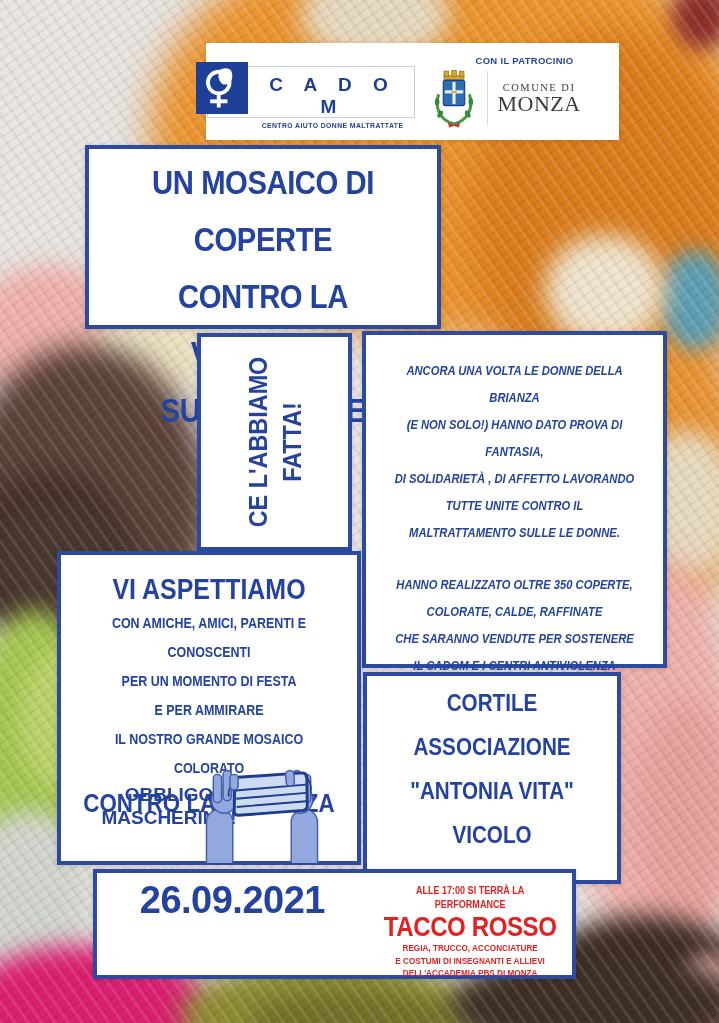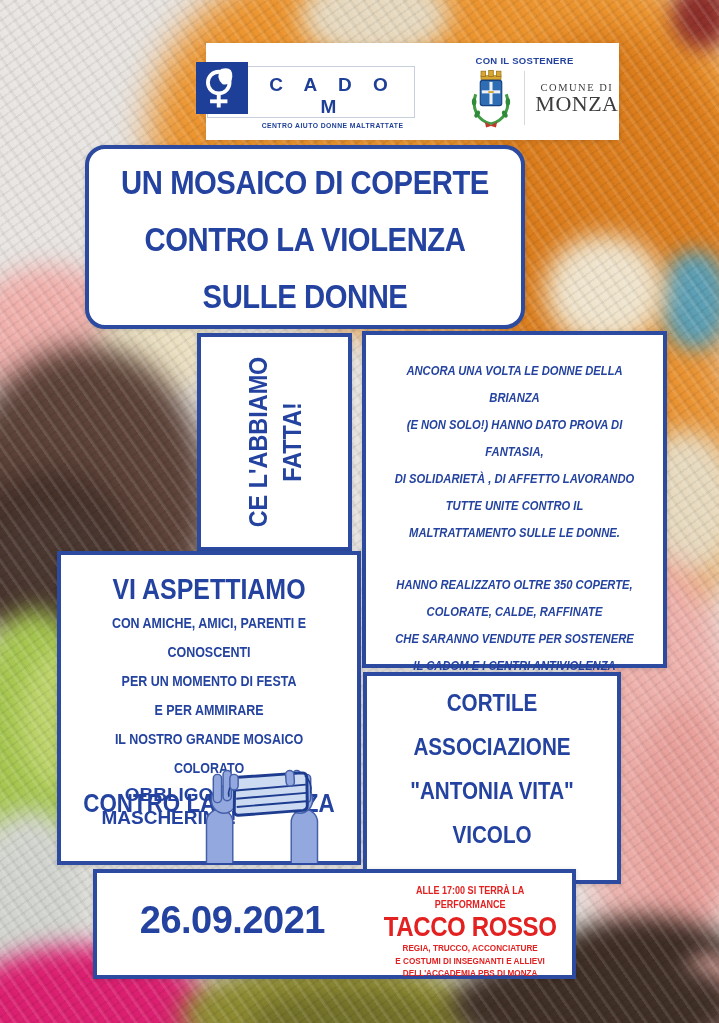--- a/index.html
+++ b/index.html
@@ -34,27 +34,27 @@
 
   
   .logo-box { left:206px; top:43px; width:413px; height:97px; display:flex; align-items:center; justify-content:center; }
   .cadom-unit { position:relative; width:206px; height:50px; border:1px solid #c8cedb; margin-right:16px; flex:none; }
   .cadom-sq { position:absolute; left:-12px; top:-5px; width:52px; height:52px; }
   .cadom-txt { margin-left:44px; text-align:center; }
   .cadom-word { font-size:19px; font-weight:bold; letter-spacing:8px; color:#1d3f97; margin-top:7px; }
   .cadom-sub  { font-size:6.8px; font-weight:bold; letter-spacing:.45px; color:#1d3f97; margin-top:4px; }
   .patro-unit { width:188px; flex:none; text-align:center; }
   .patro-label{ font-size:9.5px; font-weight:bold; color:#2443a0; letter-spacing:.3px; margin-bottom:2px; }
-  .patro-row  { display:flex; align-items:center; justify-content:flex-end; }
+  .patro-row  { display:flex; align-items:center; justify-content:flex-start; }
   .vline { width:1px; height:54px; background:#d9d9d9; margin:0 10px; }
   .muni-small { font-family:"Liberation Serif","DejaVu Serif",serif; font-size:10.5px; letter-spacing:1.5px; color:#3c3c3c; }
   .muni-big   { font-family:"Liberation Serif","DejaVu Serif",serif; font-size:22px; letter-spacing:.5px; color:#3c3c3c; line-height:21px; }
 
   
-  .title-box { left:85px; top:145px; width:440px; height:184px;border-radius:20px; }
+  .title-box { left:85px; top:145px; width:356px; height:184px; }
   .title-line { font-size:34px; line-height:57px; font-weight:bold; letter-spacing:-.5px; }
   .title-wrap { padding-top:5px; }
 
   
   .vert-box { left:197px; top:333px; width:155px; height:218px; overflow:hidden; }
   .vert-inner {
     position:absolute; top:50%; left:50%; width:200px;
     transform:translate(-50%,-50%) rotate(-90deg) scaleX(.9);
     text-align:center;
   }
@@ -77,21 +77,21 @@
   .mask-rule div { font-size:19px; line-height:23px; font-weight:bold; }
   .mask-svg { position:absolute; right:12px; bottom:-2px; }
 
   
   .venue-box { left:363px; top:672px; width:258px; height:212px; }
   .venue-line { font-size:24px; line-height:44px; font-weight:bold; }
   .venue-wrap { padding-top:5px; }
 
   
   .bottom-box { left:93px; top:869px; width:483px; height:110px; display:flex; }
-  .sched-col { width:57%; padding-top:24px; }
+  .sched-col { width:57%; padding-top:4px; }
   .sched-date { font-size:38px; line-height:46px; font-weight:bold; letter-spacing:-.5px; }
   .sched-hours{ font-size:23px; line-height:30px; font-weight:bold; }
   .perf-col { width:43%; padding-top:10px; }
   .perf-intro { font-size:10.5px; line-height:14px; font-weight:bold; }
   .perf-title { font-size:28px; line-height:31px; font-weight:bold; letter-spacing:-.5px; }
   .perf-credit{ font-size:9.5px; line-height:12.5px; font-weight:bold; }
 </style>
 </head>
 <body>
 
@@ -133,21 +133,21 @@
         <path d="M23,6.5 Q34,3.5 33.5,13.5 Q33,22 24.5,20.5 Q17.5,14 23,6.5 Z" fill="#ffffff"></path>
         <rect x="19.2" y="29" width="3.6" height="13" fill="#ffffff"></rect>
         <rect x="13" y="34.5" width="16" height="3.6" fill="#ffffff"></rect>
       </svg>
       <div class="cadom-txt">
         <div class="cadom-word">C A D O M</div>
         <div class="cadom-sub">CENTRO AIUTO DONNE MALTRATTATE</div>
       </div>
     </div>
     <div class="patro-unit">
-      <div class="patro-label">CON IL SOSTENERE</div>
+      <div class="patro-label">CON IL PATROCINIO</div>
       <div class="patro-row">
         <svg viewBox="0 0 60 78" width="46" height="60">
           <g fill="#d8a733" stroke="#9a7218" stroke-width="1">
             <rect x="17" y="10" width="26" height="5"></rect>
             <rect x="17" y="4" width="6" height="7"></rect>
             <rect x="27" y="3" width="6" height="8"></rect>
             <rect x="37" y="4" width="6" height="7"></rect>
           </g>
           <rect x="16" y="16" width="28" height="33" rx="3" fill="#2e6cb4" stroke="#16427f" stroke-width="1.5"></rect>
           <g fill="#eef2f8">

